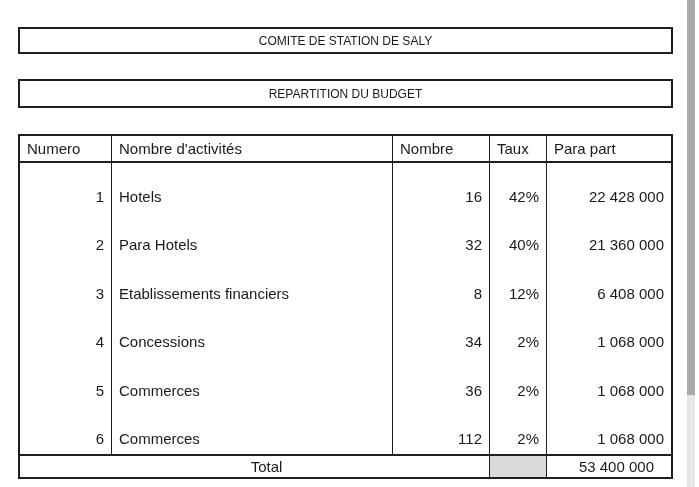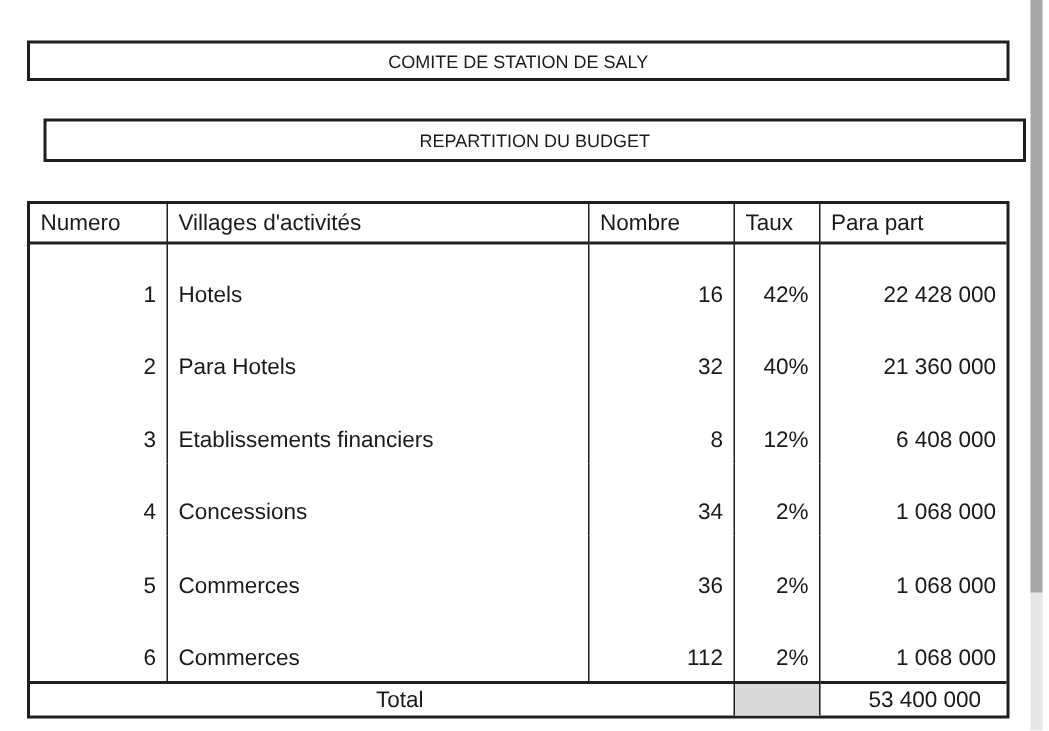--- a/index.html
+++ b/index.html
@@ -21,21 +21,21 @@
     width: 655px;
     box-sizing: border-box;
     border: 2px solid #1f1f1f;
     display: flex;
     align-items: center;
     justify-content: center;
     font-size: 12px;
     background: #ffffff;
   }
   .title-box.box1 { top: 27px; height: 27px; }
-  .title-box.box2 { top: 79px; height: 29px; margin-left: 11px; }
+  .title-box.box2 { top: 79px; height: 29px; }
 
   
   .budget-table {
     position: absolute;
     left: 18px;
     top: 134px;
     width: 655px;
     height: 345px;
     box-sizing: border-box;
     border: 2px solid #1f1f1f;
@@ -106,21 +106,21 @@
   </div>
 
   <div class="title-box box2">
     <span>REPARTITION DU BUDGET</span>
   </div>
 
   <div class="budget-table">
 
     <div class="trow">
       <div class="c hc">Numero</div>
-      <div class="c hc">Villages d'activités</div>
+      <div class="c hc">Nombre d'activités</div>
       <div class="c hc">Nombre</div>
       <div class="c hc">Taux</div>
       <div class="c hc last">Para part</div>
     </div>
 
     <div class="trow">
       <div class="c dc right">1</div>
       <div class="c dc">Hotels</div>
       <div class="c dc right">16</div>
       <div class="c dc right">42%</div>

